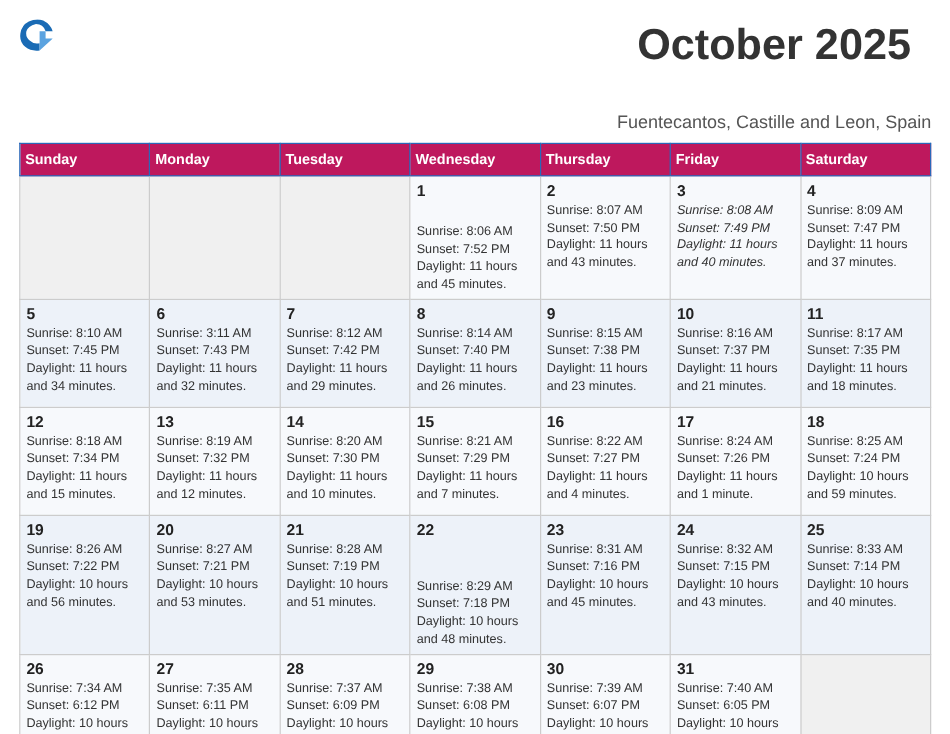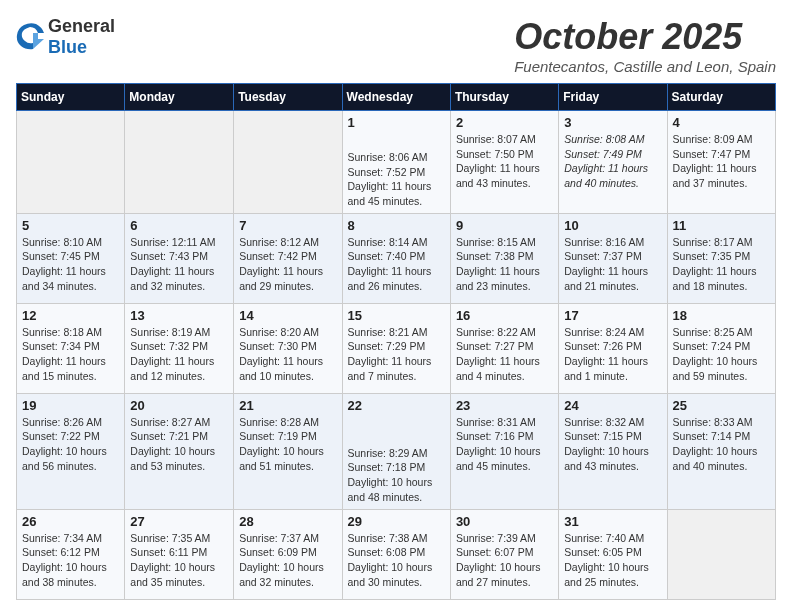--- a/index.html
+++ b/index.html
@@ -19,39 +19,39 @@
     .logo {
       display: flex;
       align-items: center;
       gap: 4px;
     }
     .logo-icon {
       width: 28px;
       height: 28px;
     }
     .title-section {
-      text-align: left;
-      font-style: italic;
+      text-align: center;
     }
     .month-title {
       font-size: 36px;
       font-weight: bold;
       color: #333;
     }
     .location-title {
       font-size: 15px;
       color: #555;
+      margin-top: 36px;
     }
     table {
       width: 100%;
       border-collapse: collapse;
       font-size: 11px;
     }
     thead tr {
-      background-color: #0f172a;
+      background-color: #be185d;
       color: #fff;
     }
     thead th {
       padding: 6px 4px;
       text-align: left;
       font-size: 12px;
       font-weight: bold;
       border: 1px solid #2a68b9;
     }
     tbody tr {
@@ -86,24 +86,20 @@
   </style>
 </head>
 <body>
 
 <div class="header-section">
   <div class="logo">
     <svg class="logo-icon" viewBox="0 0 28 28" xmlns="http://www.w3.org/2000/svg">
       <path d="M14 4 Q20 4 22 10 L28 10 Q26 4 20 1 Q14 -1 8 2 Q2 5 1 12 Q0 19 5 23 Q10 27 17 26 L17 20 Q12 21 9 18 Q5 15 6 10 Q7 6 14 4Z" fill="#1a6bb5"></path>
       <path d="M17 26 L28 16 L22 16 L22 10 L17 10Z" fill="#5ba3e0"></path>
     </svg>
-    <div>
-      <span style="font-size:18px;font-weight:bold;color:#333;">General</span><br>
-      <span style="font-size:18px;font-weight:bold;color:#1a6bb5;">Blue</span>
-    </div>
   </div>
   <div class="title-section">
     <div class="month-title">October 2025</div>
     <div class="location-title">Fuentecantos, Castille and Leon, Spain</div>
   </div>
 </div>
 
 <table>
   <thead>
     <tr>
@@ -153,21 +149,21 @@
       <tr>
         <td>
           <div class="day-number">5</div>
           <div class="day-info" style="white-space: pre-line;">Sunrise: 8:10 AM
 Sunset: 7:45 PM
 Daylight: 11 hours
 and 34 minutes.</div>
         </td>
         <td>
           <div class="day-number">6</div>
-          <div class="day-info" style="white-space: pre-line;">Sunrise: 12:11 AM
+          <div class="day-info" style="white-space: pre-line;">Sunrise: 3:11 AM
 Sunset: 7:43 PM
 Daylight: 11 hours
 and 32 minutes.</div>
         </td>
         <td>
           <div class="day-number">7</div>
           <div class="day-info" style="white-space: pre-line;">Sunrise: 8:12 AM
 Sunset: 7:42 PM
 Daylight: 11 hours
 and 29 minutes.</div>

